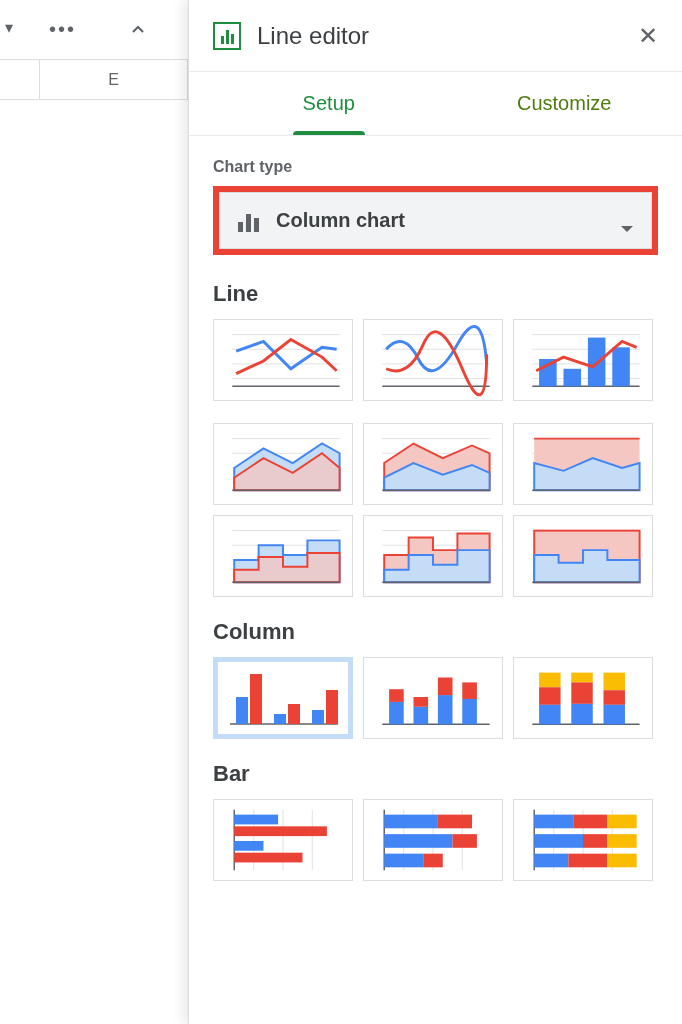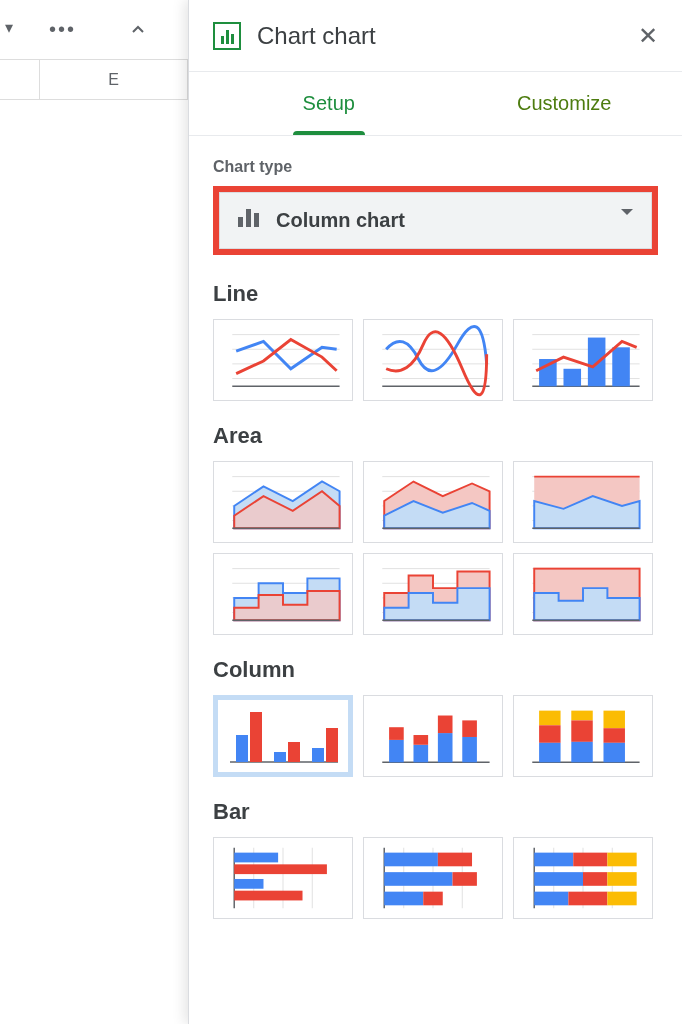--- a/index.html
+++ b/index.html
@@ -31,21 +31,21 @@
     .close-btn { font-size: 24px; color: #5f6368; cursor: pointer; background:none; border:none;}
     .tabs { display: flex; height: 64px; border-bottom: 1px solid #e8eaed; padding-left: 22px;}
     .tab { flex: 1; display: flex; align-items: center; justify-content: center; font-size: 20px; color: #4d7c0f; cursor: pointer; position: relative;}
     .tab.active { color: #1e8e3e; font-weight: 500;}
     .tab.active::after { content:''; position:absolute; bottom:0; left:50%; transform:translateX(-50%); width:72px; height:4px; background:#1e8e3e; border-radius:4px 4px 0 0;}
     
     .panel-body { padding: 22px 24px; font-weight: bold;}
     .field-label { font-size: 16px; color: #5f6368; margin-bottom: 10px; display:block;}
     
     .highlight-box { border: 6px solid #ea4335; margin-bottom: 26px; display:block;}
-    .dropdown { background: #f1f3f4; border: 1px solid #dadce0; padding: 16px 18px; display: flex; align-items: flex-start; gap: 14px; cursor: pointer;}
+    .dropdown { background: #f1f3f4; border: 1px solid #dadce0; padding: 16px 18px; display: flex; align-items: flex-end; gap: 14px; cursor: pointer;}
     .dropdown-label { font-size: 20px; color: #3c4043; flex: 1;}
     .arrow-down { width: 0; height: 0; border-left: 6px solid transparent; border-right: 6px solid transparent; border-top: 6px solid #5f6368;}
     .column-icon { width: 24px; display:flex; align-items:flex-end; gap:3px;}
     .column-icon div { width:5px; background:#5f6368;}
     
     .section-label { font-size: 22px; color: #3c4043; margin-bottom: 12px; margin-top: 8px; display:block;}
     .type-grid { display: grid; grid-template-columns: repeat(3, 140px); gap: 10px; margin-bottom: 22px;}
     .type-item { width: 140px; height: 82px; border: 1px solid #dadce0; cursor: pointer; background:#fff; position:relative; overflow:hidden;}
     .type-item.selected { border: 5px solid #c4dcf5;}
     .type-item svg { width:100%; height:100%;}
@@ -73,21 +73,21 @@
 
 <div class="panel">
   <div class="panel-header">
     <div class="chart-editor-icon">
       <div class="chart-editor-icon-inner">
           <div style="height:8px"></div>
           <div style="height:14px"></div>
           <div style="height:10px"></div>
         </div>
     </div>
-    <div class="panel-title">Chart chart</div>
+    <div class="panel-title">Line editor</div>
     <button class="close-btn">✕</button>
   </div>
   <div class="tabs">
     <div class="tab active">Setup</div>
     <div class="tab">Customize</div>
   </div>
   <div class="panel-body">
     <span class="field-label">Chart type</span>
     <div class="highlight-box">
       <div class="dropdown">
@@ -140,21 +140,20 @@
             <line x1="18" y1="68" x2="128" y2="68" stroke="#5f6368" stroke-width="1.5"></line>
             <rect x="25" y="40" width="18" height="28" fill="#4285f4"></rect>
             <rect x="50" y="50" width="18" height="18" fill="#4285f4"></rect>
             <rect x="75" y="18" width="18" height="50" fill="#4285f4"></rect>
             <rect x="100" y="28" width="18" height="40" fill="#4285f4"></rect>
             <polyline points="22,52 50,38 80,48 110,22 125,28" stroke="#ea4335" stroke-width="3" fill="none"></polyline>
           </svg>
       </div>
     </div>
 
-    <span class="section-label">Area</span>
     <div class="type-grid">
       <div class="type-item">
         <svg viewBox="0 0 140 82">
             <g stroke="#e0e0e0">
               <line x1="18" y1="15" x2="128" y2="15"></line>
               <line x1="18" y1="30" x2="128" y2="30"></line>
               <line x1="18" y1="45" x2="128" y2="45"></line>
               <line x1="18" y1="60" x2="128" y2="60"></line>
             </g>
             <polygon points="20,68 20,45 50,25 80,40 110,20 128,30 128,68" fill="#c4dcf5" stroke="#4285f4" stroke-width="2"></polygon>

